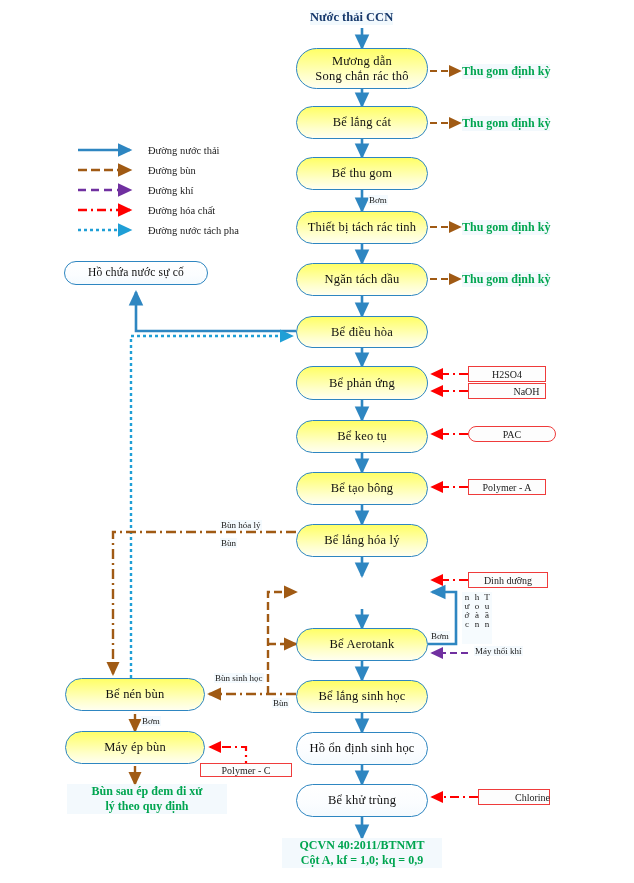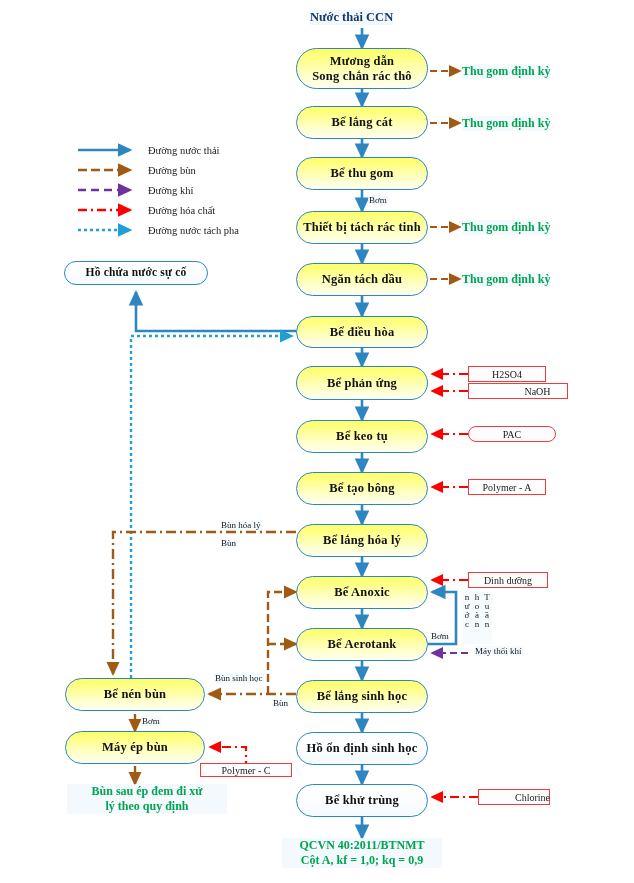--- a/index.html
+++ b/index.html
@@ -15,21 +15,21 @@
   svg#wires{position:absolute;left:0;top:0;width:634px;height:883px;}
 
   
   .node{
     position:absolute;
     box-sizing:border-box;
     border:1.6px solid #2e86c1;
     border-radius:22px;
     background:linear-gradient(to bottom,#ffff66 0%,#ffff99 35%,#ffffcc 70%,#fffff0 100%);
     color:#111111;
-    font-weight:bold;
+    font-weight:normal;
     font-size:12.5px;
     line-height:1.15;
     display:flex;align-items:center;justify-content:center;
     text-align:right;
     letter-spacing:.2px;
     z-index:3;
   }
   .node.pale{
     background:linear-gradient(to bottom,#ffffff 0%,#fbfdff 60%,#f4fafe 100%);
   }
@@ -191,38 +191,37 @@
   <div class="node" style="left:296px;top:316px;width:132px;height:32px;">Bể điều hòa</div>
 
   <div class="node" style="left:296px;top:366px;width:132px;height:34px;">Bể phản ứng</div>
 
   <div class="node" style="left:296px;top:420px;width:132px;height:33px;">Bể keo tụ</div>
 
   <div class="node" style="left:296px;top:472px;width:132px;height:33px;">Bể tạo bông</div>
 
   <div class="node" style="left:296px;top:524px;width:132px;height:33px;">Bể lắng hóa lý</div>
 
-  <div class="node" style="left:296px;top:576px;width:132px;height:33px;">Bể Anoxic</div>
 
   <div class="node" style="left:296px;top:628px;width:132px;height:33px;">Bể Aerotank</div>
 
   <div class="node" style="left:296px;top:680px;width:132px;height:33px;">Bể lắng sinh học</div>
 
   <div class="node pale" style="left:296px;top:732px;width:132px;height:33px;">Hồ ổn định sinh học</div>
 
   <div class="node pale" style="left:296px;top:784px;width:132px;height:33px;">Bể khử trùng</div>
 
   <div class="node pale" style="left:64px;top:261px;width:144px;height:24px;font-size:11.5px;">Hồ chứa nước sự cố</div>
 
   <div class="node" style="left:65px;top:678px;width:140px;height:33px;">Bể nén bùn</div>
 
   <div class="node" style="left:65px;top:731px;width:140px;height:33px;">Máy ép bùn</div>
 
   <div class="chem" style="left:468px;top:366px;width:78px;height:16px;">H2SO4</div>
-  <div class="chem" style="left:468px;top:383px;width:100px;height:16px;padding-left:39px;">NaOH</div>
+  <div class="chem" style="left:468px;top:383px;width:78px;height:16px;padding-left:39px;">NaOH</div>
   <div class="chem" style="left:468px;top:426px;width:88px;height:16px;border-radius:8px;">PAC</div>
   <div class="chem" style="left:468px;top:479px;width:78px;height:16px;">Polymer - A</div>
   <div class="chem" style="left:468px;top:572px;width:80px;height:16px;">Dinh dưỡng</div>
   <div class="chem" style="left:200px;top:763px;width:92px;height:14px;">Polymer - C</div>
   <div class="chem" style="left:478px;top:789px;width:72px;height:16px;padding-left:37px;">Chlorine</div>
 
   <div class="green" style="left:462px;top:64px;">Thu gom định kỳ</div>
   <div class="green" style="left:462px;top:116px;">Thu gom định kỳ</div>
   <div class="green" style="left:462px;top:220px;">Thu gom định kỳ</div>
   <div class="green" style="left:462px;top:272px;">Thu gom định kỳ</div>

